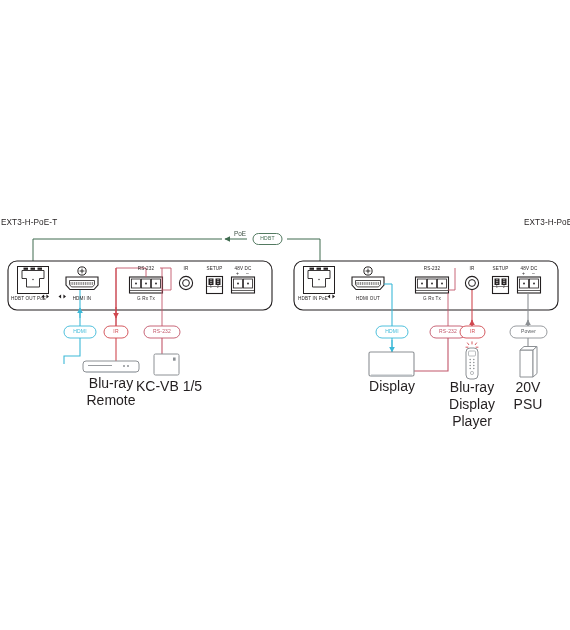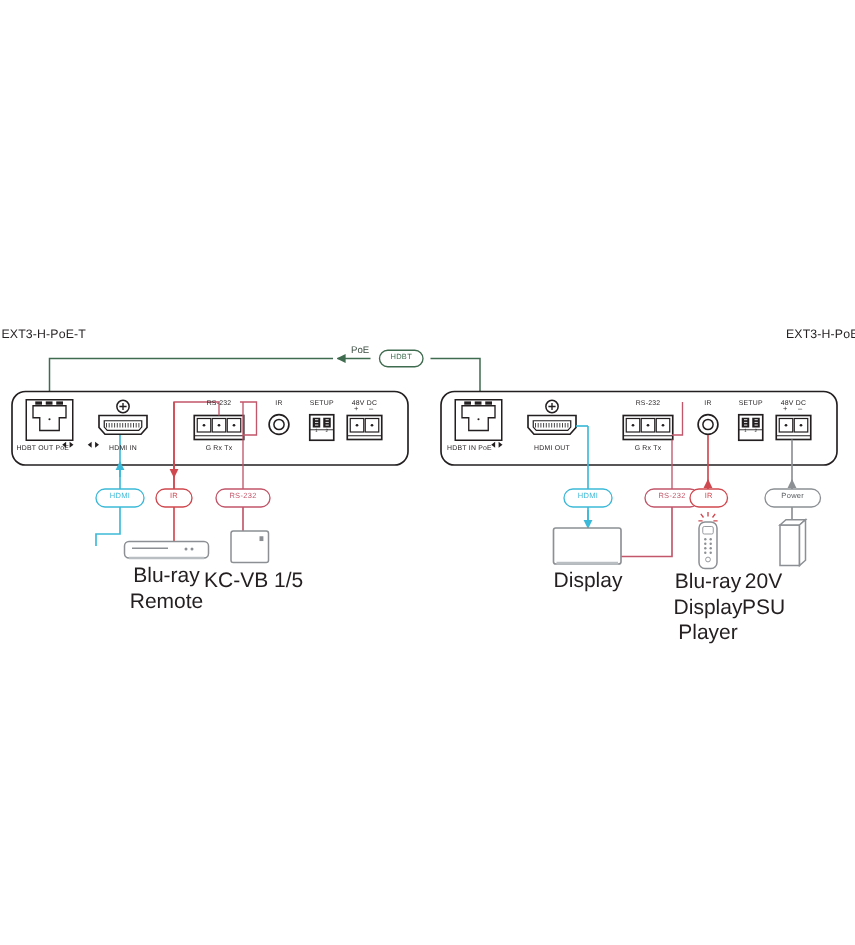--- a/index.html
+++ b/index.html
@@ -319,18 +319,18 @@
     <div>KC-VB 1/5</div>
   </div>
   <div class="lbl dev-lbl" style="left:361px;top:378px;width:62px;">
     <div>Display</div>
   </div>
   <div class="lbl dev-lbl" style="left:443px;top:379px;width:58px;">
     <div>Blu-ray</div>
     <div>Display</div>
     <div>Player</div>
   </div>
-  <div class="lbl dev-lbl" style="left:484px;top:379px;width:50px;">
+  <div class="lbl dev-lbl" style="left:503px;top:379px;width:50px;">
     <div>20V</div>
     <div>PSU</div>
   </div>
 
 </div>
 
 </body></html>

